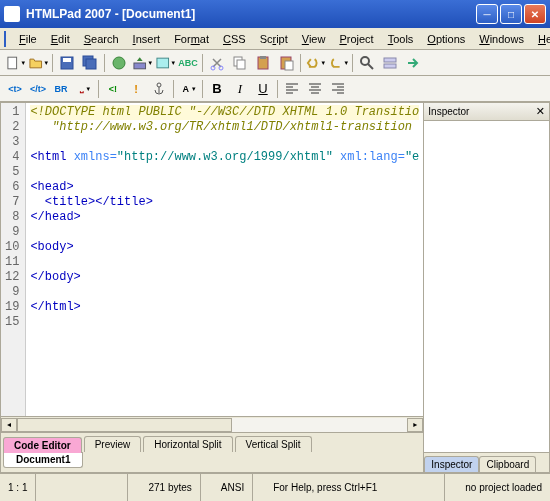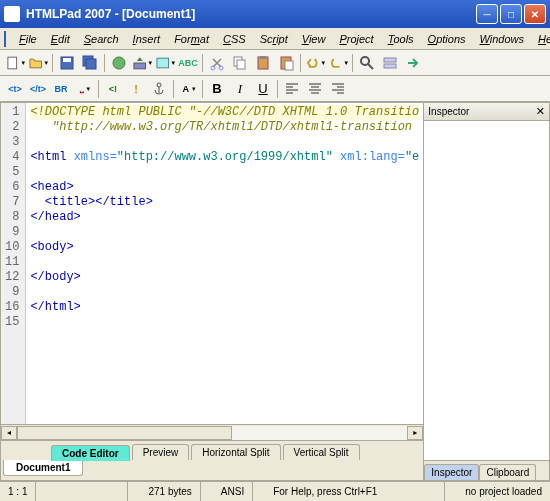--- a/index.html
+++ b/index.html
@@ -3,21 +3,21 @@
 <meta charset="utf-8">
 <style>
 * { box-sizing: border-box; margin: 0; padding: 0; }
 body { font-family: Tahoma, sans-serif; font-size: 11px; background: #ece9d8; width: 550px; height: 501px; overflow: hidden; display: flex; flex-direction: column; }
 .titlebar { background: linear-gradient(to bottom, #3a6ed5, #1f4fb8); height: 28px; display: flex; align-items: center; padding: 0 4px; color: #fff; font-weight: bold; font-size: 12px; }
 .titlebar-icon { width: 16px; height: 16px; background: #fff; margin-right: 6px; border-radius: 2px; }
 .title-text { flex: 1; }
 .win-btns { display: flex; gap: 2px; }
 .win-btn { width: 22px; height: 20px; border: 1px solid #fff; border-radius: 3px; background: linear-gradient(to bottom, #5a8ae8, #2d5fc5); color: #fff; display: flex; align-items: center; justify-content: center; font-size: 10px; font-weight: bold; cursor: pointer; }
 .win-btn.close { background: linear-gradient(to bottom, #e87a5a, #d04424); }
-.menubar { background: #ece9d8; height: 22px; display: flex; align-items: center; padding: 0 4px; border-bottom: 1px solid #aca899; font-style: italic; }
+.menubar { background: #ece9d8; height: 22px; display: flex; align-items: center; padding: 0 4px; border-bottom: 1px solid #aca899; }
 .mdi-icon { width: 16px; height: 16px; background: #5a8ae8; margin-right: 6px; border: 1px solid #2d5fc5; }
 .menu-item { padding: 2px 7px; cursor: pointer; }
 .menu-item u { text-decoration: underline; }
 .toolbar { background: #f4f3ee; height: 26px; display: flex; align-items: center; padding: 0 4px; gap: 1px; border-bottom: 1px solid #aca899; overflow: hidden; }
 .tool { width: 22px; height: 22px; display: flex; align-items: center; justify-content: center; cursor: pointer; border: 1px solid transparent; border-radius: 2px; }
 .tool svg { width: 16px; height: 16px; }
 .sep { width: 1px; height: 18px; background: #aca899; margin: 0 2px; }
 .drop::after { content: "▾"; font-size: 7px; margin-left: 1px; color: #000; }
 .tbtxt { font-size: 9px; font-weight: bold; padding: 0 2px; }
 .workspace { flex: 1; display: flex; background: #fff; overflow: hidden; }
@@ -29,31 +29,31 @@
 .c-doc { color: #808000; font-style: italic; }
 .c-tag { color: #0000c0; }
 .c-str { color: #008080; }
 .c-attr { color: #3b82f6; }
 .hscroll { height: 16px; background: #ece9d8; border-top: 1px solid #aca899; display: flex; align-items: center; }
 .hscroll-btn { width: 16px; height: 14px; background: #ece9d8; border: 1px solid #aca899; display: flex; align-items: center; justify-content: center; font-size: 8px; cursor: pointer; }
 .hscroll-track { flex: 1; height: 14px; background: #f4f3ee; position: relative; }
 .hscroll-thumb { position: absolute; left: 0; width: 55%; height: 100%; background: #ece9d8; border: 1px solid #aca899; cursor: pointer; }
 .view-tabs { height: 20px; background: #ece9d8; display: flex; align-items: flex-end; border-top: 1px solid #aca899; padding: 0 2px; gap: 0; }
 .vtab { padding: 2px 10px; background: #ece9d8; border: 1px solid #aca899; border-bottom: none; font-size: 10px; cursor: pointer; border-radius: 3px 3px 0 0; margin-right: 2px; }
-.vtab.active { background: #5eead4; font-weight: bold; position: relative; top: 1px; margin-left: 48px; }
+.vtab.active { background: #f9a8d4; font-weight: bold; position: relative; top: 1px; }
 .doc-tabs { height: 20px; background: #ece9d8; display: flex; align-items: flex-start; padding: 0 2px; font-weight: bold; }
 .dtab { padding: 2px 12px; background: #fff; border: 1px solid #aca899; border-top: none; font-size: 10px; cursor: pointer; border-radius: 0 0 3px 3px; }
 .inspector-pane { width: 132px; display: flex; flex-direction: column; border: 1px solid #aca899; border-left: none; }
 .inspector-head { height: 18px; background: linear-gradient(to bottom, #f4f3ee, #e0ddd0); border-bottom: 1px solid #aca899; display: flex; align-items: center; padding: 0 4px; font-size: 10px; }
 .inspector-head .close { margin-left: auto; cursor: pointer; font-size: 11px; }
 .inspector-body { flex: 1; background: #fff; }
 .inspector-tabs { height: 20px; background: #ece9d8; display: flex; align-items: flex-end; border-top: 1px solid #aca899; }
 .itab { padding: 2px 6px; background: #ece9d8; border: 1px solid #aca899; border-bottom: none; font-size: 10px; cursor: pointer; border-radius: 3px 3px 0 0; }
 .itab.active { background: #c1d2ee; }
-.statusbar { height: 20px; background: #ece9d8; border-top: 1px solid #aca899; display: flex; align-items: center; font-size: 10px; gap: 12px; }
+.statusbar { height: 28px; background: #ece9d8; border-top: 1px solid #aca899; display: flex; align-items: center; font-size: 10px; gap: 12px; }
 .status-cell { padding: 0 8px; border-right: 1px solid #aca899; height: 100%; display: flex; align-items: center; }
 .status-cell.last { margin-left: auto; border-right: none; }
 </style>
 </head>
 <body>
 
 <div class="titlebar">
   <div class="titlebar-icon"></div>
   <div class="title-text">HTMLPad 2007 - [Document1]</div>
   <div class="win-btns">
@@ -253,21 +253,21 @@
           <div>4</div>
           <div>5</div>
           <div>6</div>
           <div>7</div>
           <div>8</div>
           <div>9</div>
           <div>10</div>
           <div>11</div>
           <div>12</div>
           <div>9</div>
-          <div>16</div>
+          <div>19</div>
           <div>15</div>
         </div>
       <div class="code" id="code"><div><span class="line1"><span class="c-doc">&lt;!DOCTYPE html PUBLIC "-//W3C//DTD XHTML 1.0 Transitio</span></span></div><div>   <span class="c-doc">"http://www.w3.org/TR/xhtml1/DTD/xhtml1-transition</span></div><div>&nbsp;</div><div><span class="c-tag">&lt;html</span> <span class="c-attr">xmlns=</span><span class="c-str">"http://www.w3.org/1999/xhtml"</span> <span class="c-attr">xml:lang=</span><span class="c-str">"e</span></div><div>&nbsp;</div><div><span class="c-tag">&lt;head&gt;</span></div><div>  <span class="c-tag">&lt;title&gt;&lt;/title&gt;</span></div><div><span class="c-tag">&lt;/head&gt;</span></div><div>&nbsp;</div><div><span class="c-tag">&lt;body&gt;</span></div><div>&nbsp;</div><div><span class="c-tag">&lt;/body&gt;</span></div><div>&nbsp;</div><div><span class="c-tag">&lt;/html&gt;</span></div><div>&nbsp;</div></div>
     </div>
     <div class="hscroll">
       <div class="hscroll-btn">◂</div>
       <div class="hscroll-track">
           <div class="hscroll-thumb"></div>
         </div>
       <div class="hscroll-btn">▸</div>

